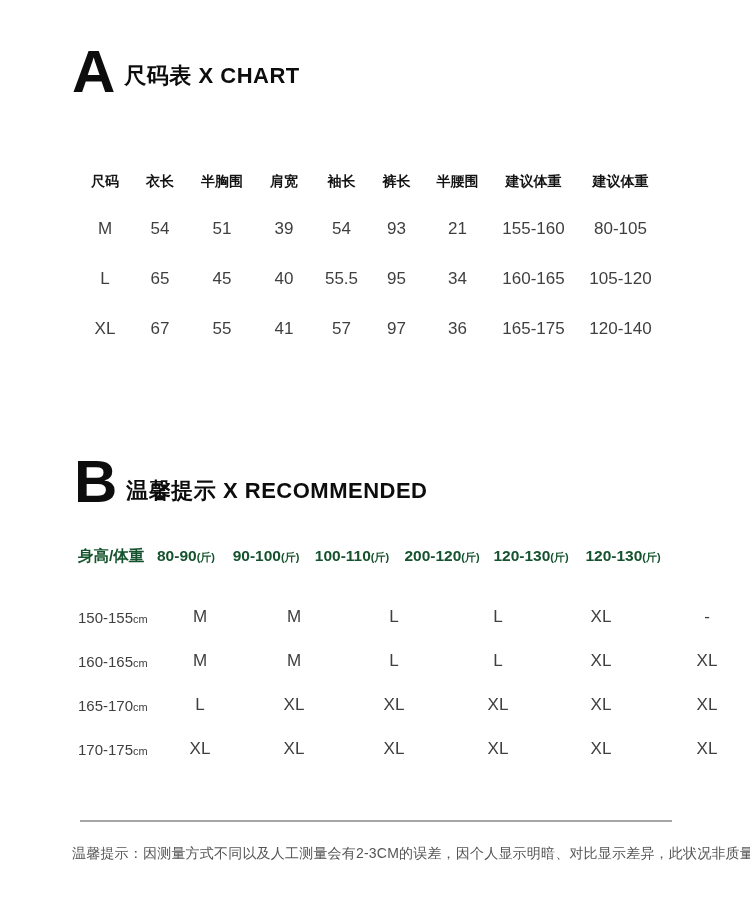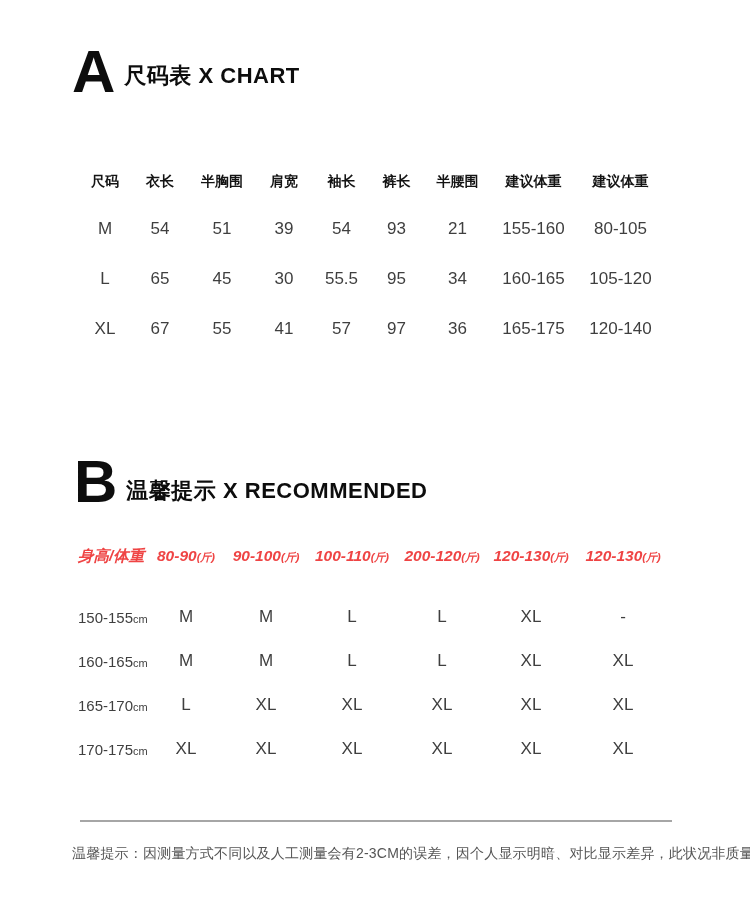--- a/index.html
+++ b/index.html
@@ -45,24 +45,24 @@
   .ta-row span { white-space: nowrap; }
 
   
   #table-b { position: absolute; left: 78px; top: 538px; width: 594px; }
   .tb-row {
     display: grid;
     grid-template-columns: 70px 76px 84px 88px 92px 86px 98px;
     align-items: center;
     justify-items: center;
   }
-  .tb-row.header { height: 36px; font-size: 15.5px; font-weight: 700; color: #ef4444; font-style: italic; }
+  .tb-row.header { height: 36px; font-size: 15.5px; font-weight: 700; color: #14532d; }
   .tb-row .first { justify-self: start; white-space: nowrap; }
   .tb-body { margin-top: 21px; }
-  .tb-row.data { height: 44px; font-size: 17px; font-weight: 400; color: #3f3f3f; }
+  .tb-row.data { height: 44px; font-size: 17px; font-weight: 400; color: #3f3f3f; gap: 14px; }
   .tb-row.data .first { font-size: 15px; }
   .unit-jin { font-size: 11px; font-weight: 700; }
   .unit-cm { font-size: 11px; font-weight: 400; }
   .tb-row span { white-space: nowrap; }
 
   
   #divider {
     position: absolute; left: 80px; top: 820px;
     width: 592px; height: 2px;
     background: #a6a6a6;
@@ -106,21 +106,21 @@
       <span>54</span>
       <span>93</span>
       <span>21</span>
       <span>155-160</span>
       <span>80-105</span>
     </div>
     <div class="ta-row data">
       <span>L</span>
       <span>65</span>
       <span>45</span>
-      <span>30</span>
+      <span>40</span>
       <span>55.5</span>
       <span>95</span>
       <span>34</span>
       <span>160-165</span>
       <span>105-120</span>
     </div>
     <div class="ta-row data">
       <span>XL</span>
       <span>67</span>
       <span>55</span>

